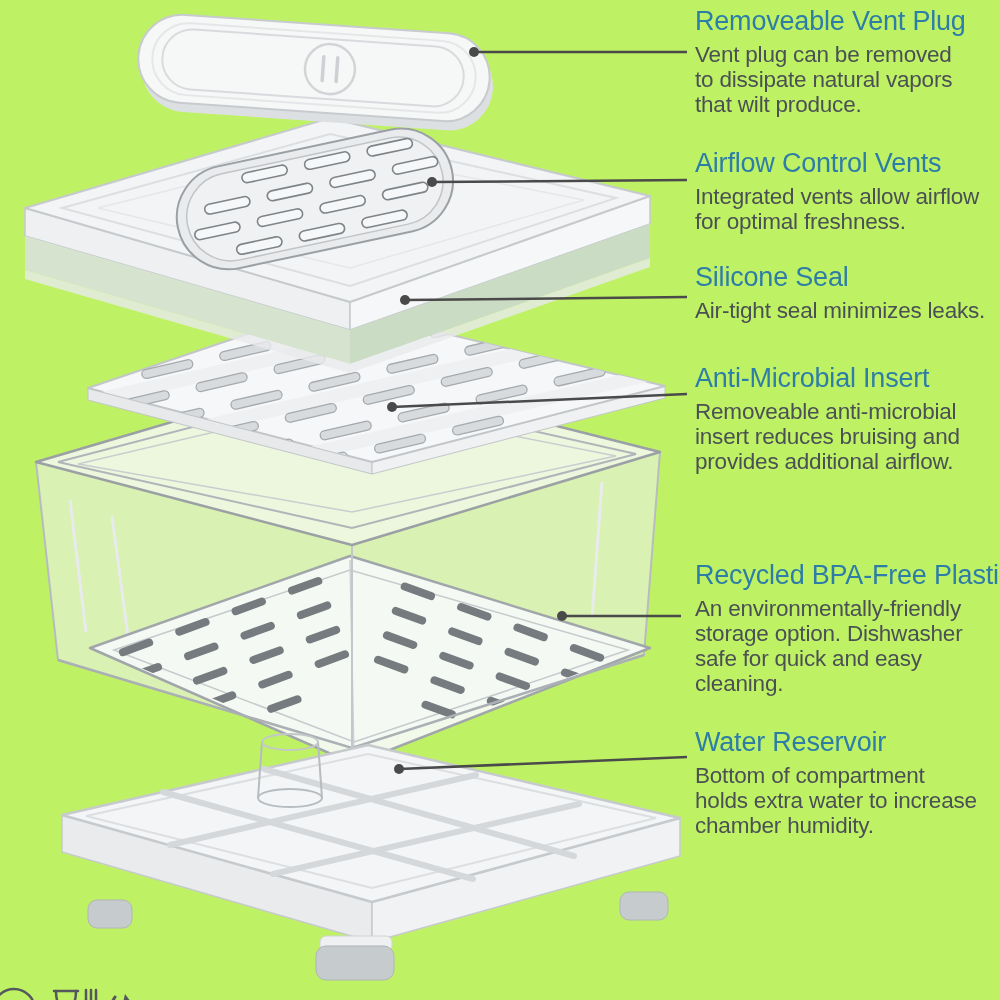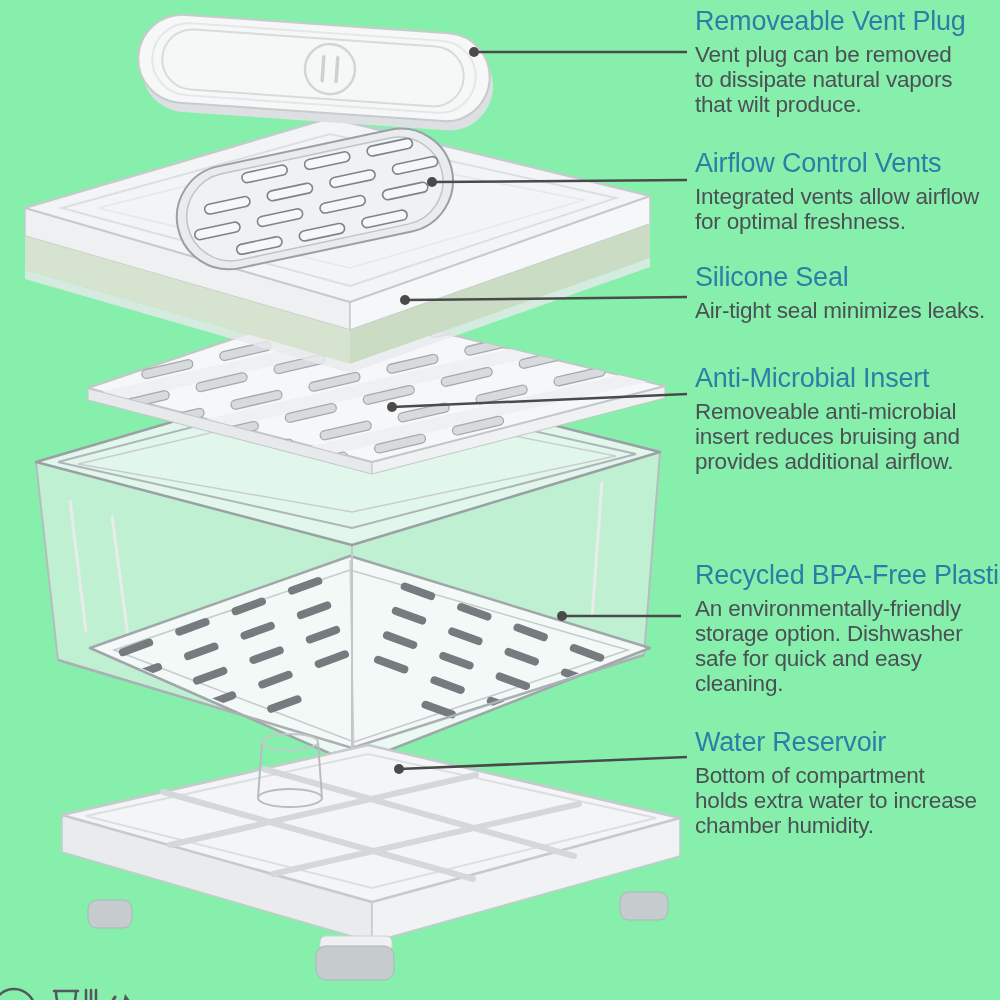--- a/index.html
+++ b/index.html
@@ -1,19 +1,19 @@
 <!DOCTYPE html>
 <html><head>
 <meta charset="utf-8">
 <style>
   * { margin:0; padding:0; box-sizing:border-box; }
   html,body { width:1000px; height:1000px; background:#ffffff; }
   .page {
     position:relative; width:1000px; height:1000px; overflow:hidden;
-    background:#86efac;
+    background:#bef264;
     font-family:"Liberation Sans", sans-serif;
   }
   .art { position:absolute; left:0; top:0; width:1000px; height:1000px; }
   .callout { position:absolute; left:695px; width:372px; }
   .callout-title {
     font-size:27px; line-height:30px; font-weight:500;
     color:#2e7da7; white-space:nowrap; letter-spacing:-0.2px;
     margin-bottom:6px;
   }
   .callout-desc {

